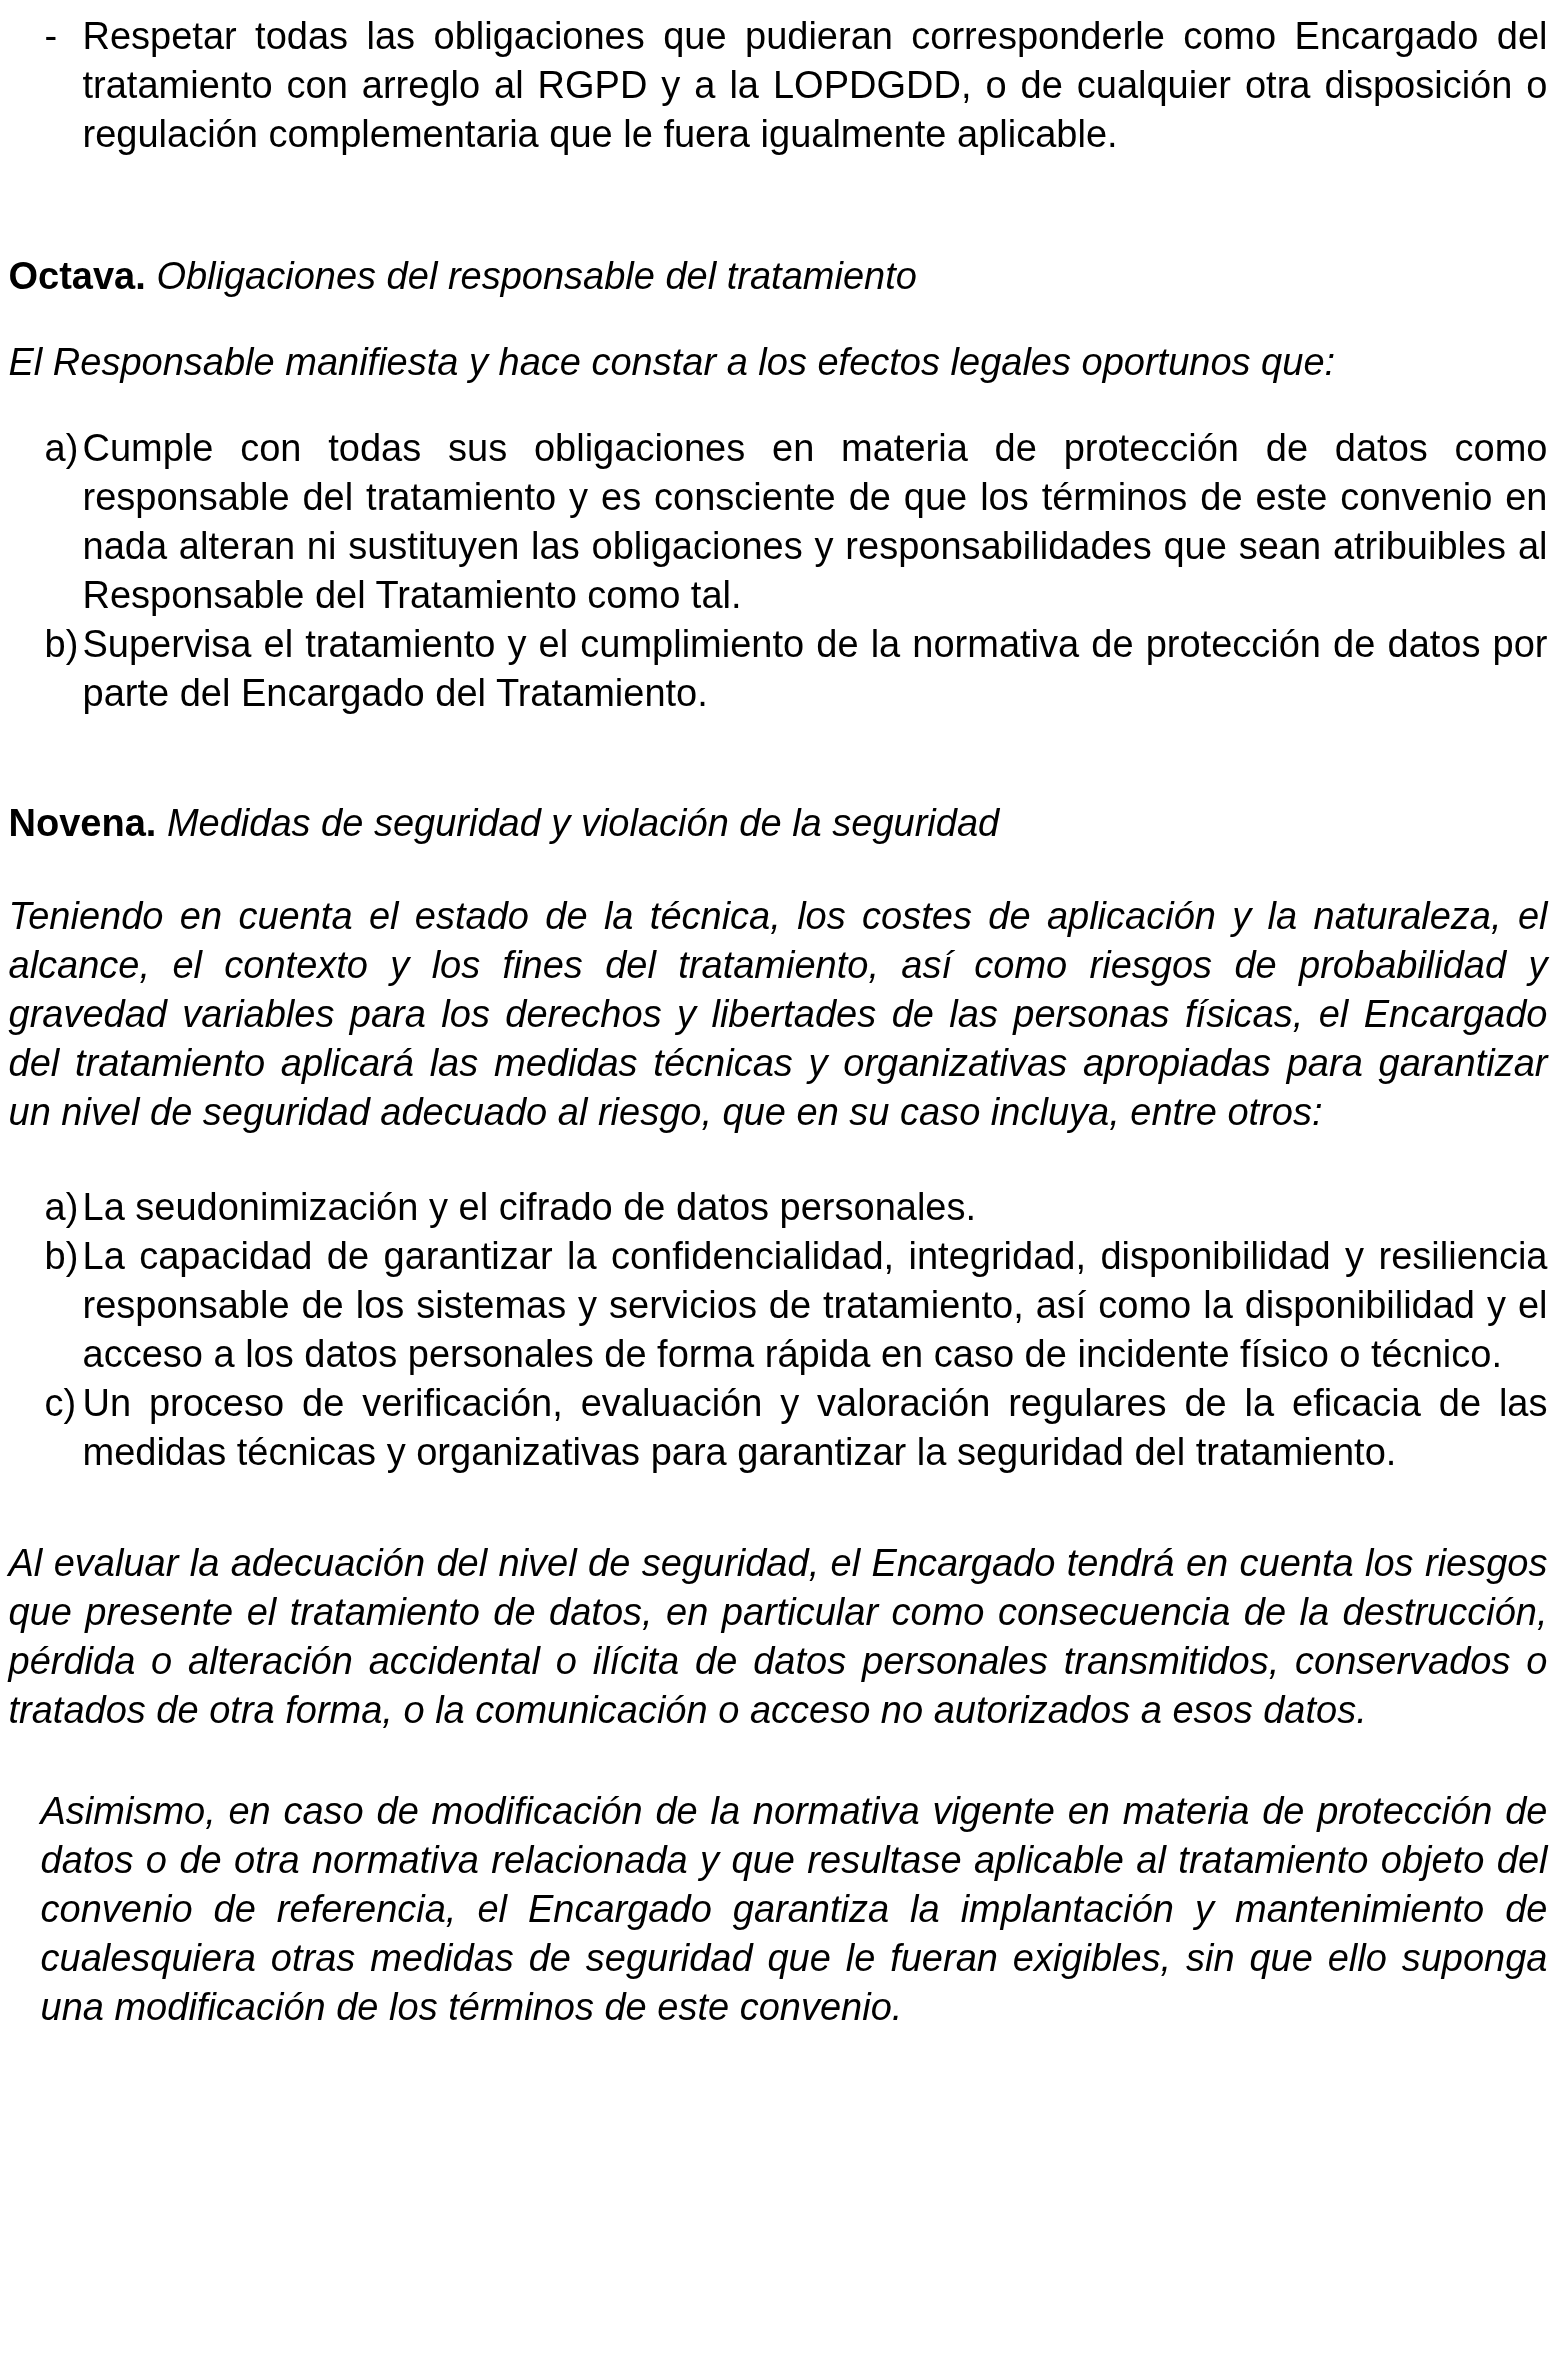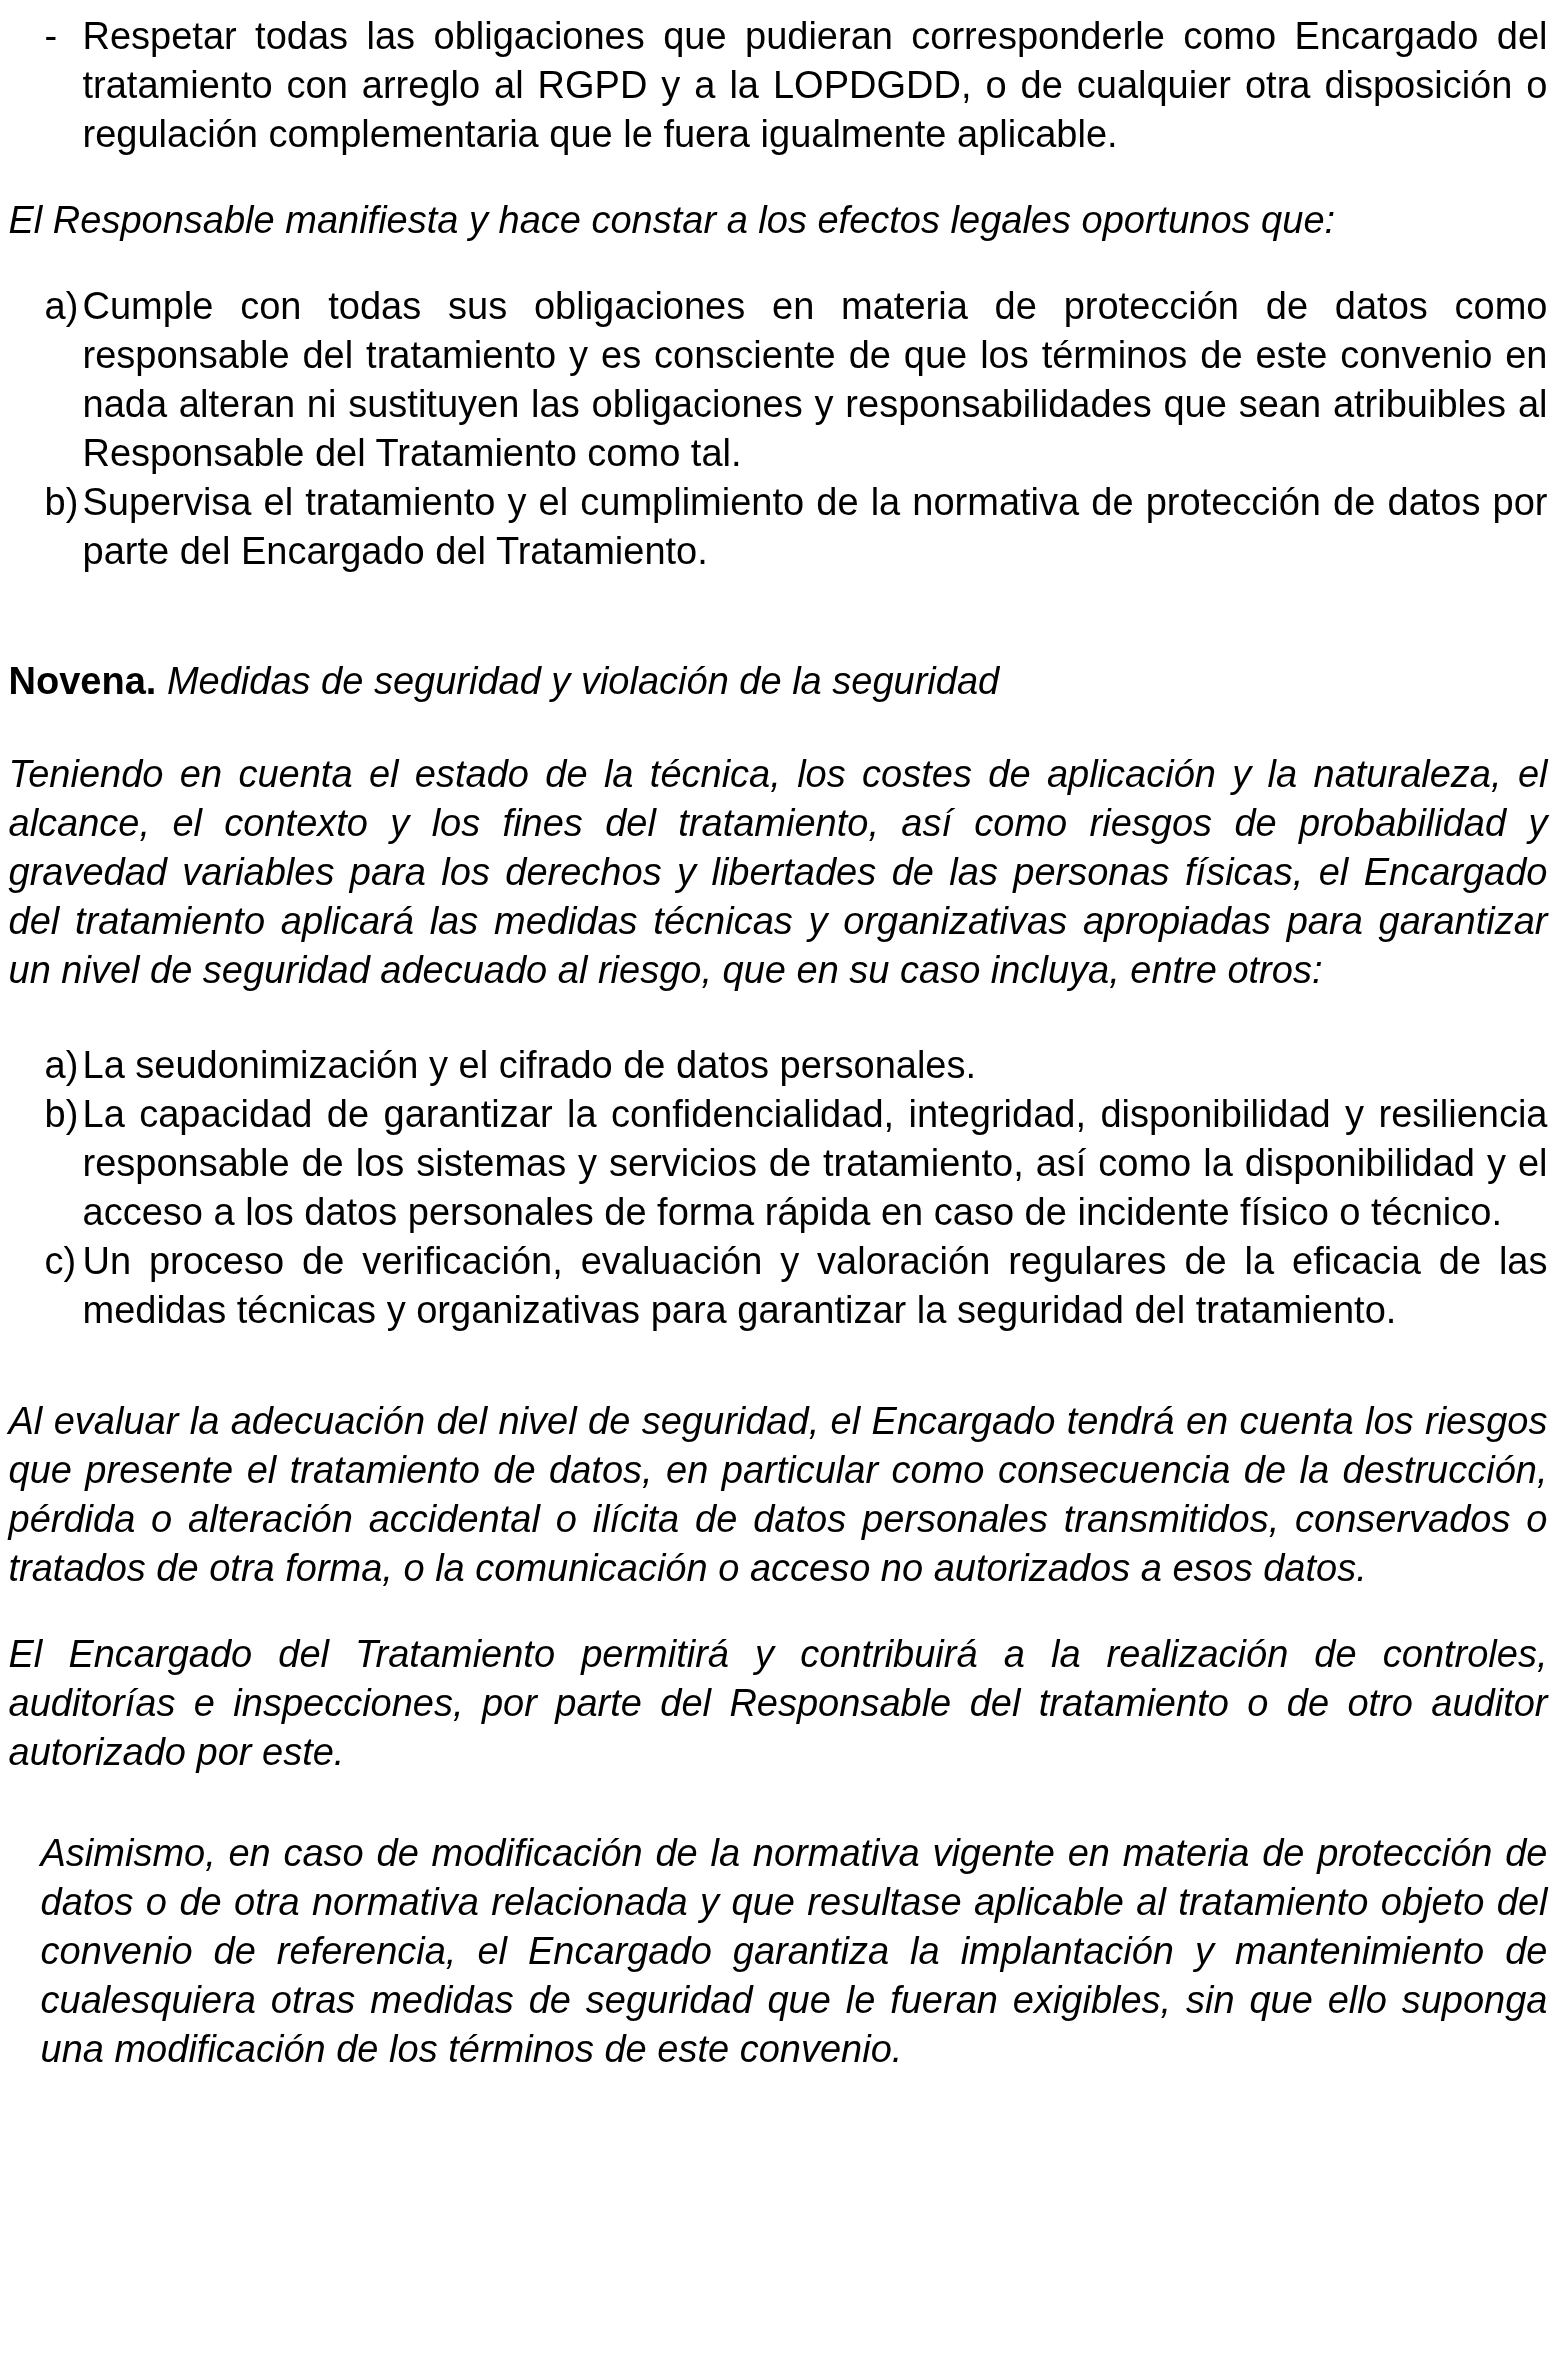--- a/index.html
+++ b/index.html
@@ -67,20 +67,24 @@
 
 <div class="page">
 
   <div class="list">
     <div class="list-item">
       <span class="marker">-</span>
       <span class="itext">Respetar todas las obligaciones que pudieran corresponderle como Encargado del tratamiento con arreglo al RGPD y a la LOPDGDD, o de cualquier otra disposición o regulación complementaria que le fuera igualmente aplicable.</span>
     </div>
   </div>
 
+  <h2 class="heading b-h-octava">
+    <span class="ord">Octava.</span>
+    <span class="ttl">Obligaciones del responsable del tratamiento</span>
+  </h2>
 
   <p class="para b-lead-octava">El Responsable manifiesta y hace constar a los efectos legales oportunos que:</p>
 
   <div class="list b-list-octava">
     <div class="list-item">
       <span class="marker">a)</span>
       <span class="itext">Cumple con todas sus obligaciones en materia de protección de datos como responsable del tratamiento y es consciente de que los términos de este convenio en nada alteran ni sustituyen las obligaciones y responsabilidades que sean atribuibles al Responsable del Tratamiento como tal.</span>
     </div>
     <div class="list-item">
       <span class="marker">b)</span>
@@ -105,18 +109,17 @@
       <span class="itext">La capacidad de garantizar la confidencialidad, integridad, disponibilidad y resiliencia responsable de los sistemas y servicios de tratamiento, así como la disponibilidad y el acceso a los datos personales de forma rápida en caso de incidente físico o técnico.</span>
     </div>
     <div class="list-item">
       <span class="marker">c)</span>
       <span class="itext">Un proceso de verificación, evaluación y valoración regulares de la eficacia de las medidas técnicas y organizativas para garantizar la seguridad del tratamiento.</span>
     </div>
   </div>
 
   <p class="para b-p1">Al evaluar la adecuación del nivel de seguridad, el Encargado tendrá en cuenta los riesgos que presente el tratamiento de datos, en particular como consecuencia de la destrucción, pérdida o alteración accidental o ilícita de datos personales transmitidos, conservados o tratados de otra forma, o la comunicación o acceso no autorizados a esos datos.</p>
 
-  <p class="para b-p2">El Encargado del Tratamiento permitirá y contribuirá a la realización de controles, auditorías e inspecciones, por parte del Responsable del tratamiento o de otro auditor autorizado por este.</p>
 
   <p class="para b-p3">Asimismo, en caso de modificación de la normativa vigente en materia de protección de datos o de otra normativa relacionada y que resultase aplicable al tratamiento objeto del convenio de referencia, el Encargado garantiza la implantación y mantenimiento de cualesquiera otras medidas de seguridad que le fueran exigibles, sin que ello suponga una modificación de los términos de este convenio.</p>
 
 </div>
 
 
 </body></html>

